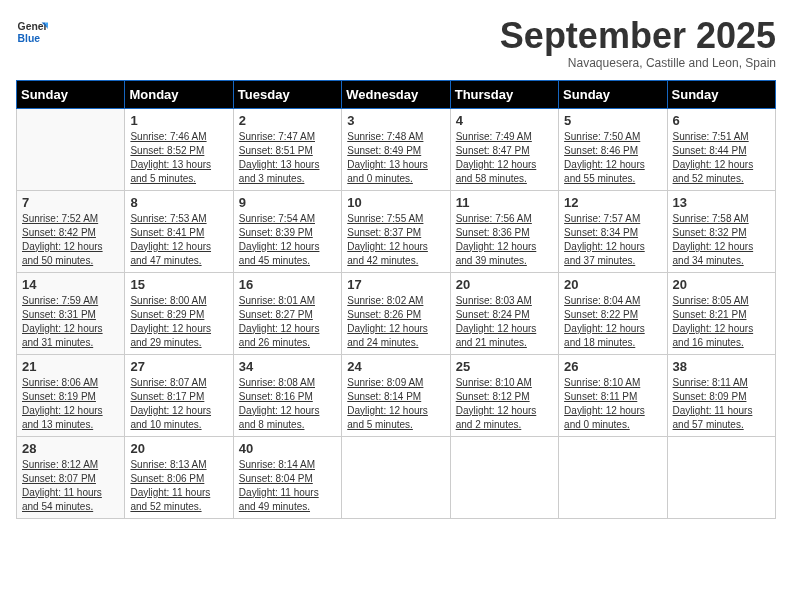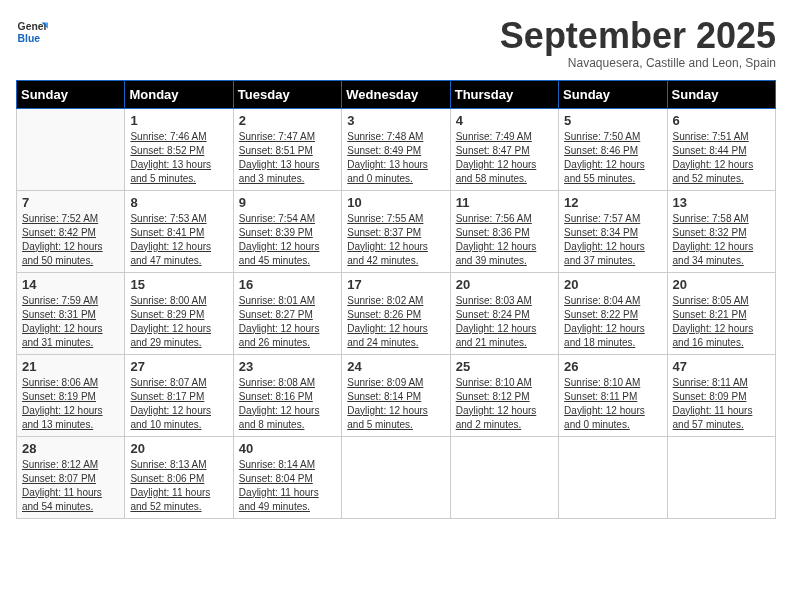--- a/index.html
+++ b/index.html
@@ -131,25 +131,25 @@
         <td><span class="day-num">15</span><span class="day-detail">Sunrise: 8:00 AM<br>Sunset: 8:29 PM<br>Daylight: 12 hours and 29 minutes.</span></td>
         <td><span class="day-num">16</span><span class="day-detail">Sunrise: 8:01 AM<br>Sunset: 8:27 PM<br>Daylight: 12 hours and 26 minutes.</span></td>
         <td><span class="day-num">17</span><span class="day-detail">Sunrise: 8:02 AM<br>Sunset: 8:26 PM<br>Daylight: 12 hours and 24 minutes.</span></td>
         <td><span class="day-num">20</span><span class="day-detail">Sunrise: 8:03 AM<br>Sunset: 8:24 PM<br>Daylight: 12 hours and 21 minutes.</span></td>
         <td><span class="day-num">20</span><span class="day-detail">Sunrise: 8:04 AM<br>Sunset: 8:22 PM<br>Daylight: 12 hours and 18 minutes.</span></td>
         <td><span class="day-num">20</span><span class="day-detail">Sunrise: 8:05 AM<br>Sunset: 8:21 PM<br>Daylight: 12 hours and 16 minutes.</span></td>
       </tr>
       <tr>
         <td><span class="day-num">21</span><span class="day-detail">Sunrise: 8:06 AM<br>Sunset: 8:19 PM<br>Daylight: 12 hours and 13 minutes.</span></td>
         <td><span class="day-num">27</span><span class="day-detail">Sunrise: 8:07 AM<br>Sunset: 8:17 PM<br>Daylight: 12 hours and 10 minutes.</span></td>
-        <td><span class="day-num">23</span><span class="day-detail">Sunrise: 8:08 AM<br>Sunset: 8:16 PM<br>Daylight: 12 hours and 8 minutes.</span></td>
+        <td><span class="day-num">34</span><span class="day-detail">Sunrise: 8:08 AM<br>Sunset: 8:16 PM<br>Daylight: 12 hours and 8 minutes.</span></td>
         <td><span class="day-num">24</span><span class="day-detail">Sunrise: 8:09 AM<br>Sunset: 8:14 PM<br>Daylight: 12 hours and 5 minutes.</span></td>
         <td><span class="day-num">25</span><span class="day-detail">Sunrise: 8:10 AM<br>Sunset: 8:12 PM<br>Daylight: 12 hours and 2 minutes.</span></td>
         <td><span class="day-num">26</span><span class="day-detail">Sunrise: 8:10 AM<br>Sunset: 8:11 PM<br>Daylight: 12 hours and 0 minutes.</span></td>
-        <td><span class="day-num">47</span><span class="day-detail">Sunrise: 8:11 AM<br>Sunset: 8:09 PM<br>Daylight: 11 hours and 57 minutes.</span></td>
+        <td><span class="day-num">38</span><span class="day-detail">Sunrise: 8:11 AM<br>Sunset: 8:09 PM<br>Daylight: 11 hours and 57 minutes.</span></td>
       </tr>
       <tr>
         <td><span class="day-num">28</span><span class="day-detail">Sunrise: 8:12 AM<br>Sunset: 8:07 PM<br>Daylight: 11 hours and 54 minutes.</span></td>
         <td><span class="day-num">20</span><span class="day-detail">Sunrise: 8:13 AM<br>Sunset: 8:06 PM<br>Daylight: 11 hours and 52 minutes.</span></td>
         <td><span class="day-num">40</span><span class="day-detail">Sunrise: 8:14 AM<br>Sunset: 8:04 PM<br>Daylight: 11 hours and 49 minutes.</span></td>
         <td></td>
         <td></td>
         <td></td>
         <td></td>
       </tr>

